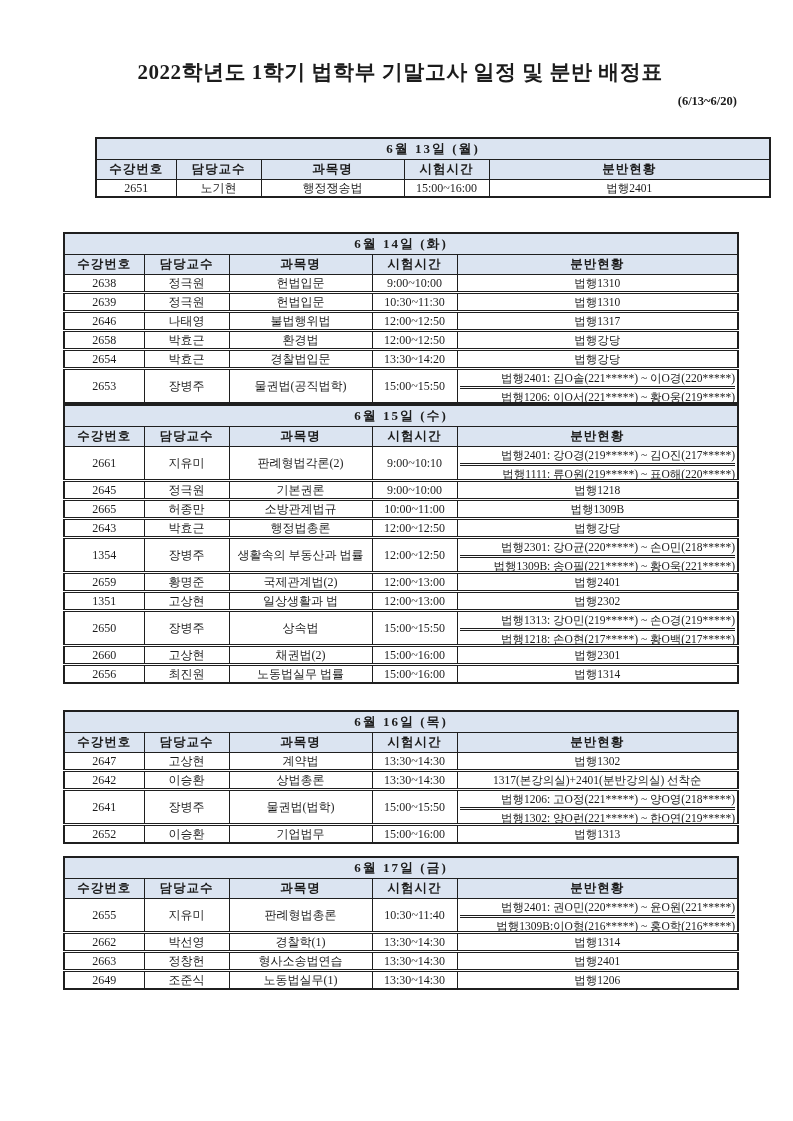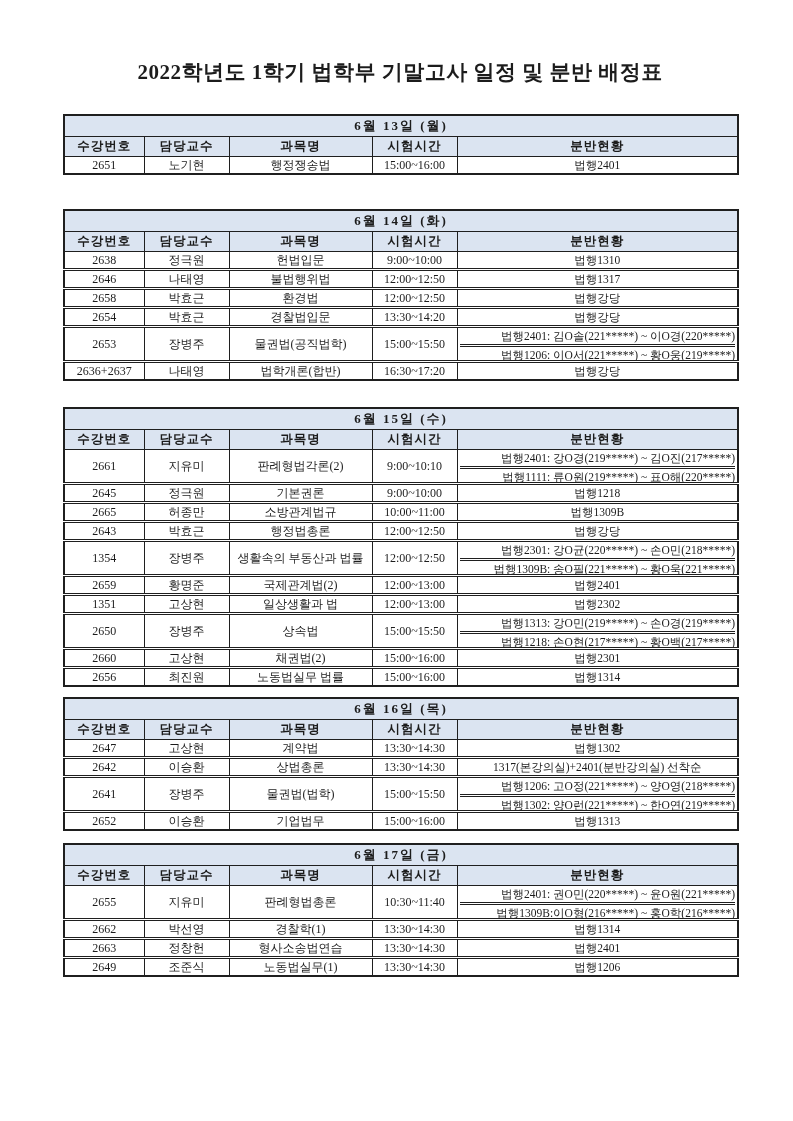--- a/index.html
+++ b/index.html
@@ -19,24 +19,24 @@
     margin:0;width:674px;text-align:center;
     font-size:21px;font-weight:bold;letter-spacing:0.5px;
   }
   .subtitle{
     width:674px;text-align:right;font-size:12.5px;font-weight:bold;margin-top:8px;
   }
   table.exam-table{
     border-collapse:collapse;width:674px;table-layout:fixed;
     border:2px solid var(--border);
   }
-  .gap-0{margin-top:28px;}
+  .gap-0{margin-top:28px;margin-left:32px;}
   .gap-1{margin-top:34px;font-family:Liberation Serif, serif;}
-  .gap-2{margin-top:26px;}
-  .gap-3{margin-top:10px;padding-left:26px;}
+  .gap-2{}
+  .gap-3{margin-top:26px;padding-left:26px;}
   .gap-4{margin-top:12px;}
   .exam-table th,.exam-table td{
     border:1px solid var(--border);
     text-align:center;vertical-align:middle;
     overflow:hidden;white-space:nowrap;
   }
   .day-cell{
     background:var(--header-bg);
     font-size:13px;font-weight:bold;height:18px;letter-spacing:2px;
     border-bottom:2px solid var(--border);
@@ -51,20 +51,21 @@
   td.assign-cell{padding:0;}
   .assign-cell .sub{height:16px;line-height:16px;font-size:11.5px;}
   .assign-cell.multi .sub{text-align:right;padding-left:5px;}
   .assign-cell .sub + .sub{border-top:3px double var(--border);}
 </style>
 </head>
 <body>
 
 <div class="page">
   <h1 class="doc-title">2022학년도 1학기 법학부 기말고사 일정 및 분반 배정표</h1>
+  <div class="subtitle">(6/13~6/20)</div>
   <div id="tables">
       <table class="exam-table gap-0">
         <colgroup>
           <col style="width: 80px;">
           <col style="width: 85px;">
           <col style="width: 143px;">
           <col style="width: 85px;">
           <col style="width: 281px;">
         </colgroup>
         <thead>
@@ -115,20 +116,29 @@
           <tr>
             <td>2638</td>
             <td>정극원</td>
             <td>헌법입문</td>
             <td>9:00~10:00</td>
             <td class="assign-cell">
               <div class="sub">법행1310</div>
             </td>
           </tr>
           <tr>
+            <td>2639</td>
+            <td>정극원</td>
+            <td>헌법입문</td>
+            <td>10:30~11:30</td>
+            <td class="assign-cell">
+              <div class="sub">법행1310</div>
+            </td>
+          </tr>
+          <tr>
             <td>2646</td>
             <td>나태영</td>
             <td>불법행위법</td>
             <td>12:00~12:50</td>
             <td class="assign-cell">
               <div class="sub">법행1317</div>
             </td>
           </tr>
           <tr>
             <td>2658</td>
@@ -149,29 +159,20 @@
             </td>
           </tr>
           <tr>
             <td>2653</td>
             <td>장병주</td>
             <td>물권법(공직법학)</td>
             <td>15:00~15:50</td>
             <td class="assign-cell multi">
               <div class="sub">법행2401: 김O솔(221*****) ~ 이O경(220*****)</div>
               <div class="sub">법행1206: 이O서(221*****) ~ 황O웅(219*****)</div>
-            </td>
-          </tr>
-          <tr>
-            <td>2636+2637</td>
-            <td>나태영</td>
-            <td>법학개론(합반)</td>
-            <td>16:30~17:20</td>
-            <td class="assign-cell">
-              <div class="sub">법행강당</div>
             </td>
           </tr>
         </tbody>
       </table>
       <table class="exam-table gap-2">
         <colgroup>
           <col style="width: 80px;">
           <col style="width: 85px;">
           <col style="width: 143px;">
           <col style="width: 85px;">

